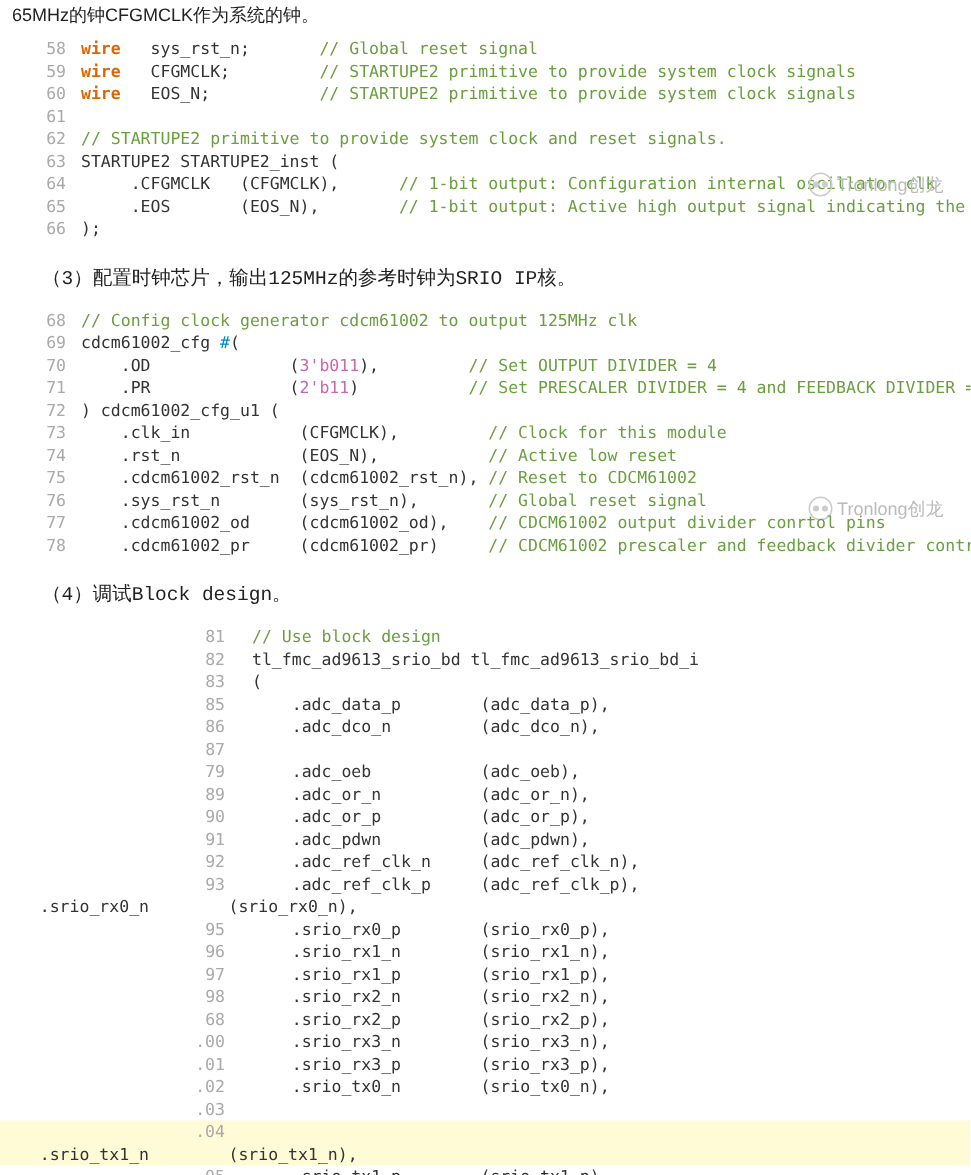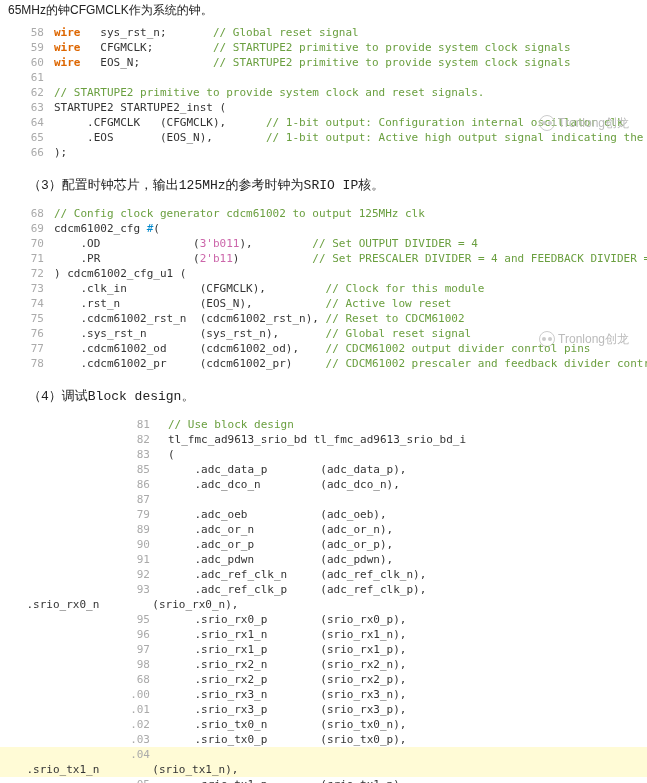--- a/index.html
+++ b/index.html
@@ -127,16 +127,16 @@
     <div class="row"><span class="ln">93</span><span class="src">    .adc_ref_clk_p     (adc_ref_clk_p),</span></div>
     <div class="row"><span class="src">    .srio_rx0_n        (srio_rx0_n),</span></div>
     <div class="row"><span class="ln">95</span><span class="src">    .srio_rx0_p        (srio_rx0_p),</span></div>
     <div class="row"><span class="ln">96</span><span class="src">    .srio_rx1_n        (srio_rx1_n),</span></div>
     <div class="row"><span class="ln">97</span><span class="src">    .srio_rx1_p        (srio_rx1_p),</span></div>
     <div class="row"><span class="ln">98</span><span class="src">    .srio_rx2_n        (srio_rx2_n),</span></div>
     <div class="row"><span class="ln">68</span><span class="src">    .srio_rx2_p        (srio_rx2_p),</span></div>
     <div class="row"><span class="ln">.00</span><span class="src">    .srio_rx3_n        (srio_rx3_n),</span></div>
     <div class="row"><span class="ln">.01</span><span class="src">    .srio_rx3_p        (srio_rx3_p),</span></div>
     <div class="row"><span class="ln">.02</span><span class="src">    .srio_tx0_n        (srio_tx0_n),</span></div>
-    <div class="row"><span class="ln">.03</span><span class="src">    .srio_tx0_p        (srio_tx0_p),</span></div>
+    <div class="row"><span class="ln">.03</span></div>
     <div class="row hl"><span class="ln">.04</span><span class="src">    .srio_tx1_n        (srio_tx1_n),</span></div>
     <div class="row"><span class="ln">.05</span><span class="src">    .srio_tx1_p        (srio_tx1_p),</span></div>
   </div>
 
 </body></html>

